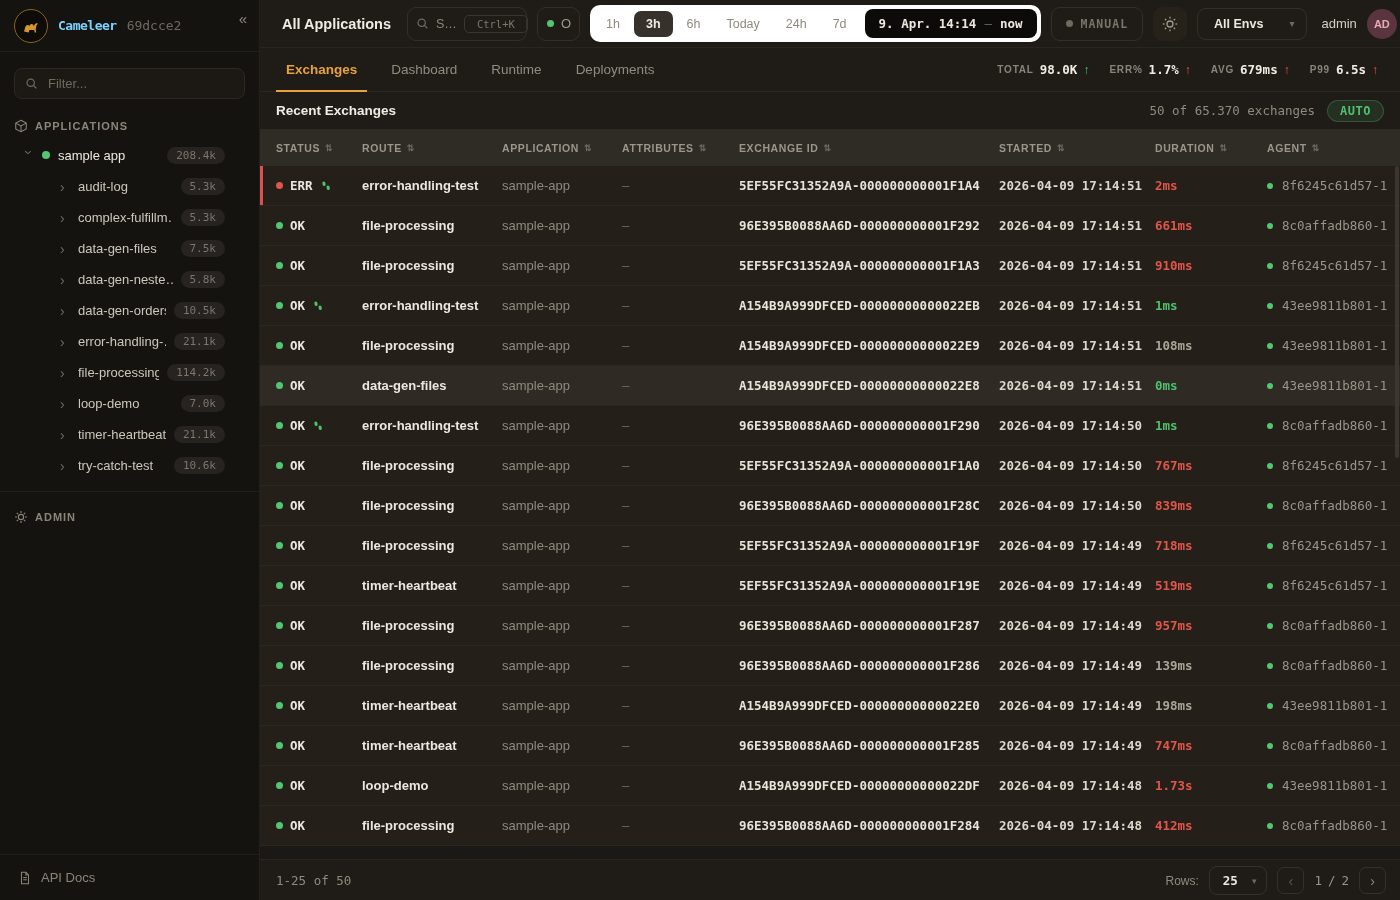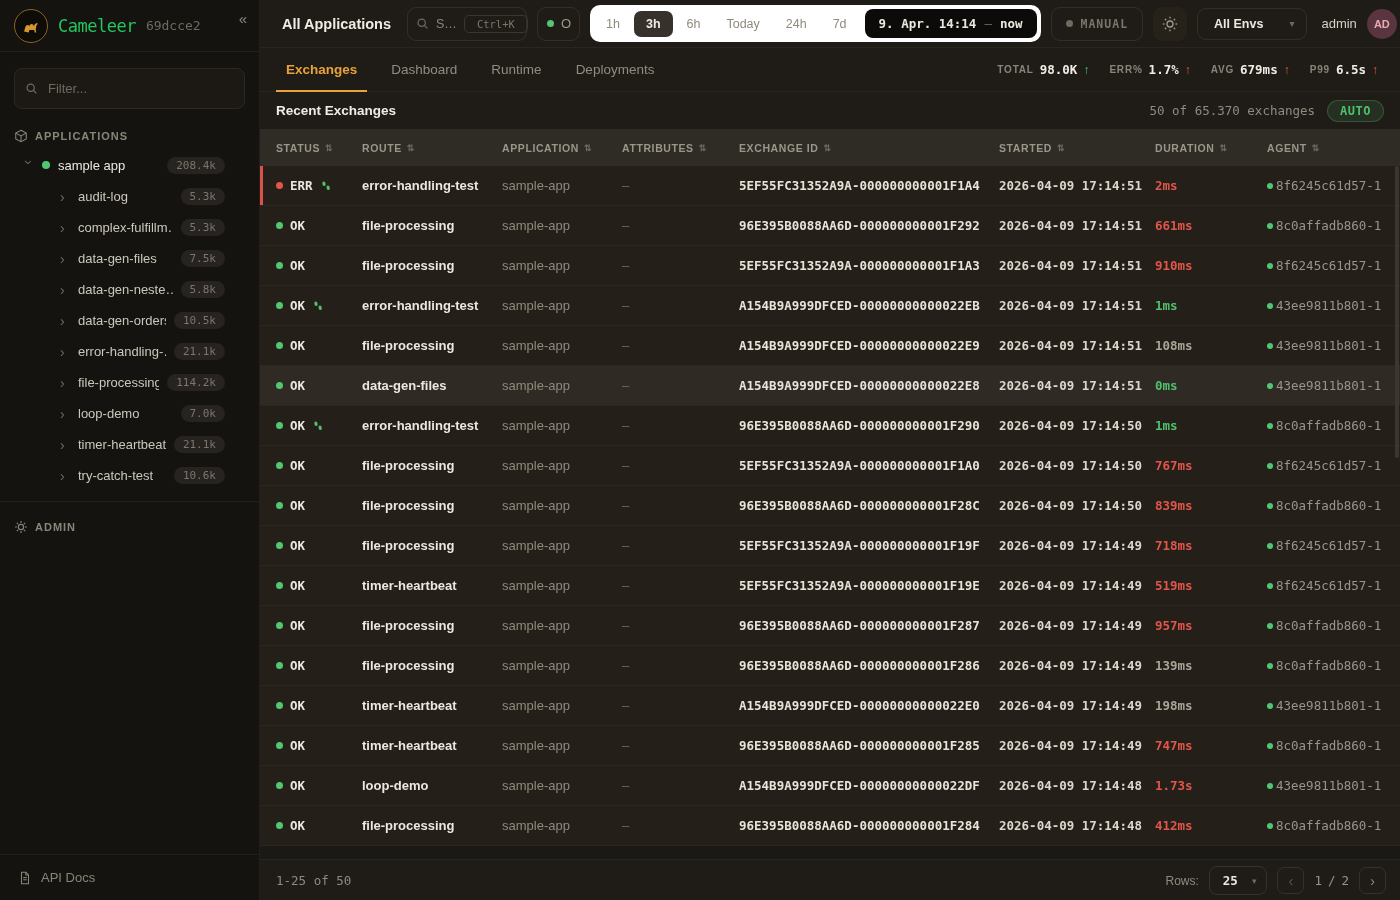--- a/index.html
+++ b/index.html
@@ -11,25 +11,25 @@
     -webkit-font-smoothing:antialiased;
   }
   .mono { font-family:"DejaVu Sans Mono", monospace; }
   .app { display:flex; width:1400px; height:900px; }
 
   
   .sidebar { position:relative; width:260px; height:900px; background:#151310; border-right:1px solid #23201b; flex:none; }
   .side-head { position:relative; height:52px; display:flex; align-items:center; gap:10px; padding:0 14px; border-bottom:1px solid #221f1a; }
   .logo-circle { width:34px; height:34px; border-radius:50%; background:#0d0c09; border:1.5px solid #8a6423; display:flex; align-items:center; justify-content:center; flex:none; }
   .logo-circle svg { width:24px; height:24px; }
-  .brand { font-family:"DejaVu Sans Mono", monospace; font-weight:normal; font-size:17px; color:#22c55e; letter-spacing:-0.5px; }
+  .brand { font-family:"DejaVu Sans Mono", monospace; font-weight:bold; font-size:13px; color:#7dd3fc; letter-spacing:-0.5px; }
   .brand-ver { font-family:"DejaVu Sans Mono", monospace; font-size:13px; color:#6e6a60; }
   .collapse { position:absolute; right:12px; top:10px; color:#8f8a7e; font-size:15px; cursor:pointer; }
   .filter-wrap { padding:16px 14px 10px 14px; }
-  .filter { display:flex; align-items:center; gap:8px; height:41px; background:#1c1915; border:1px solid #2c2822; border-radius:8px; padding:0 10px; color:#6e6a60; }
+  .filter { display:flex; align-items:center; gap:8px; height:31px; background:#1c1915; border:1px solid #2c2822; border-radius:8px; padding:0 10px; color:#6e6a60; }
   .filter svg { width:13px; height:13px; flex:none; }
   .filter input { background:transparent; border:none; outline:none; color:#c9c4b8; font-size:13px; width:100%; font-family:"Liberation Sans",sans-serif; }
   .filter input::placeholder { color:#6e6a60; }
   .section-head { display:flex; align-items:center; gap:7px; padding:10px 14px 6px 14px; color:#8a857a; font-size:11px; font-weight:bold; letter-spacing:1px; }
   .section-head svg { width:14px; height:14px; }
   .tree-app { display:flex; align-items:center; gap:8px; height:32px; padding-left:24px; cursor:pointer; }
   .chev { color:#6e6a60; font-size:14px; line-height:1; width:10px; flex:none; }
   .chev.down { transform:rotate(90deg); }
   .dot { width:8px; height:8px; border-radius:50%; flex:none; }
   .dot.green { background:#52c772; }
@@ -109,21 +109,21 @@
   .paws { width:12px; height:12px; color:#4fc06d; flex:none; }
   .c-route { font-size:13px; font-weight:bold; color:#ece8e0; white-space:nowrap; }
   .c-app { font-size:13px; color:#8f897d; }
   .c-attrs { font-size:13px; color:#6e6a60; }
   .c-id { font-family:"DejaVu Sans Mono",monospace; font-size:12.5px; font-weight:bold; color:#e8e4da; white-space:nowrap; }
   .c-started { font-family:"DejaVu Sans Mono",monospace; font-size:12.5px; font-weight:bold; color:#ddd8cd; white-space:nowrap; }
   .c-dur { font-family:"DejaVu Sans Mono",monospace; font-size:12.5px; font-weight:bold; }
   .c-dur.dur-red { color:#e2554a; }
   .c-dur.dur-green { color:#4fc06d; }
   .c-dur.dur-dim { color:#aaa496; }
-  .c-agent { display:flex; align-items:center; gap:3px; }
+  .c-agent { display:flex; align-items:center; gap:9px; }
   .agent-dot { width:6px; height:6px; border-radius:50%; background:#52c772; flex:none; }
   .agent-text { font-family:"DejaVu Sans Mono",monospace; font-size:12.5px; color:#9a948a; white-space:nowrap; }
 
   
   .tfoot-gap { height:13px; background:#1b1915; }
   .tfoot { height:42px; border-top:1px solid #29261f; display:flex; align-items:center; padding:0 14px 0 16px; background:#1f1c17; }
   .foot-range { font-family:"DejaVu Sans Mono",monospace; font-size:12.5px; color:#8f8a7e; }
   .foot-right { margin-left:auto; display:flex; align-items:center; gap:10px; }
   .rows-label { font-size:12px; color:#8f8a7e; }
   .rows-select { display:flex; align-items:center; gap:14px; border:1px solid #353128; border-radius:8px; padding:6px 10px 6px 13px; cursor:pointer; }

